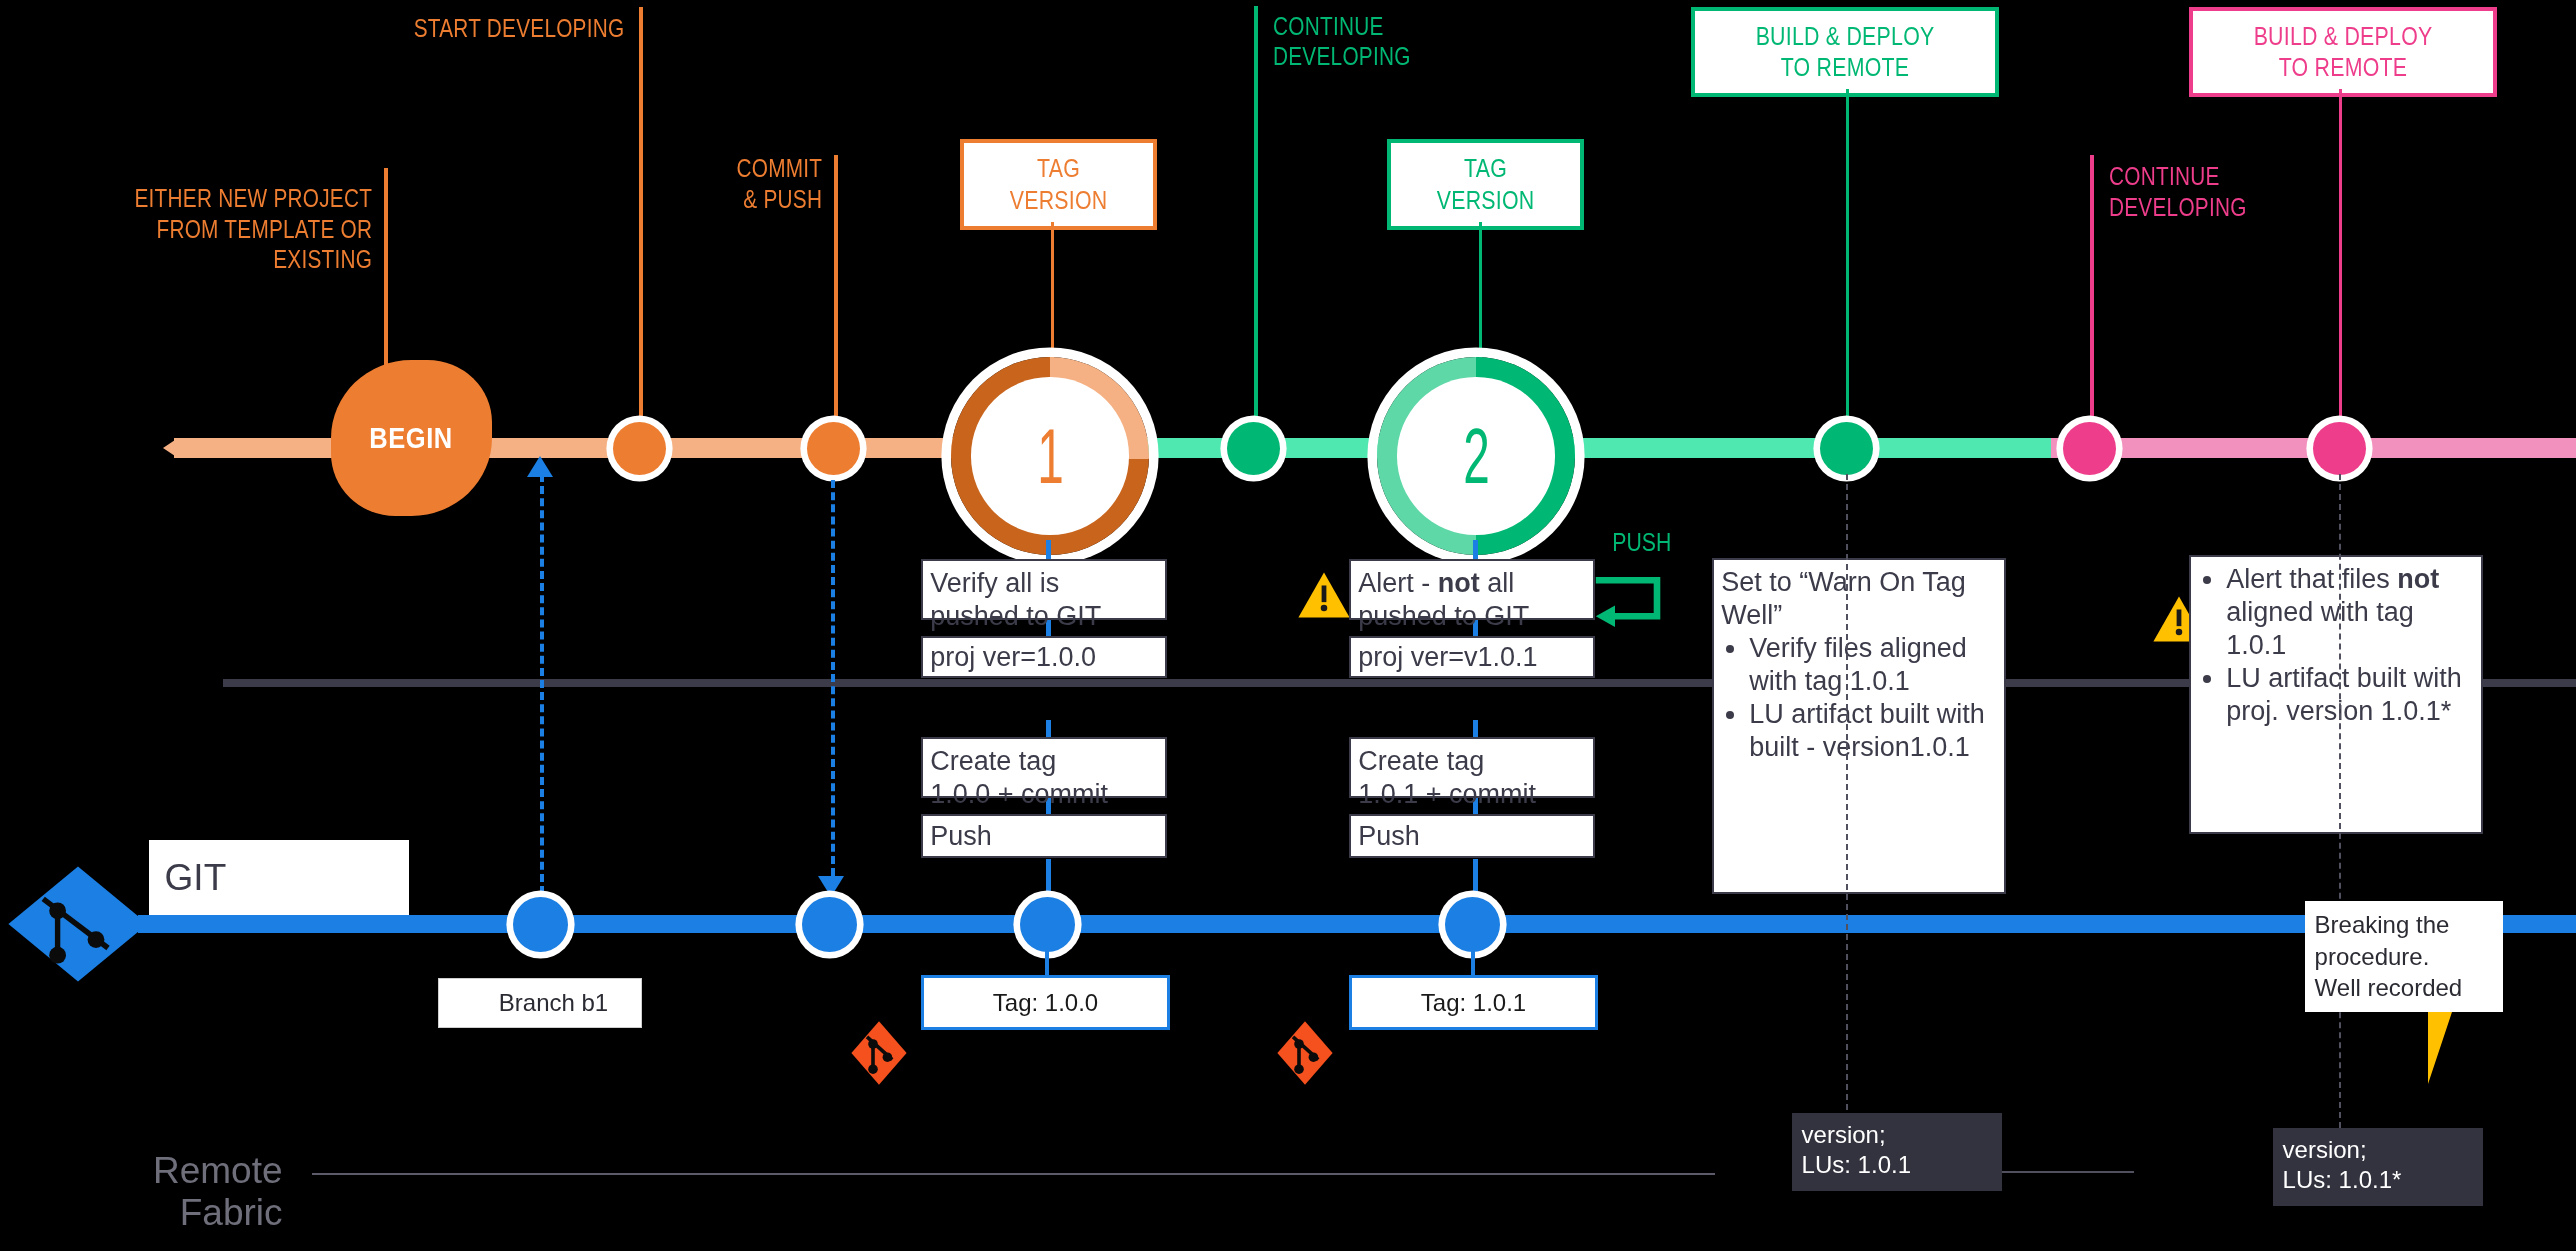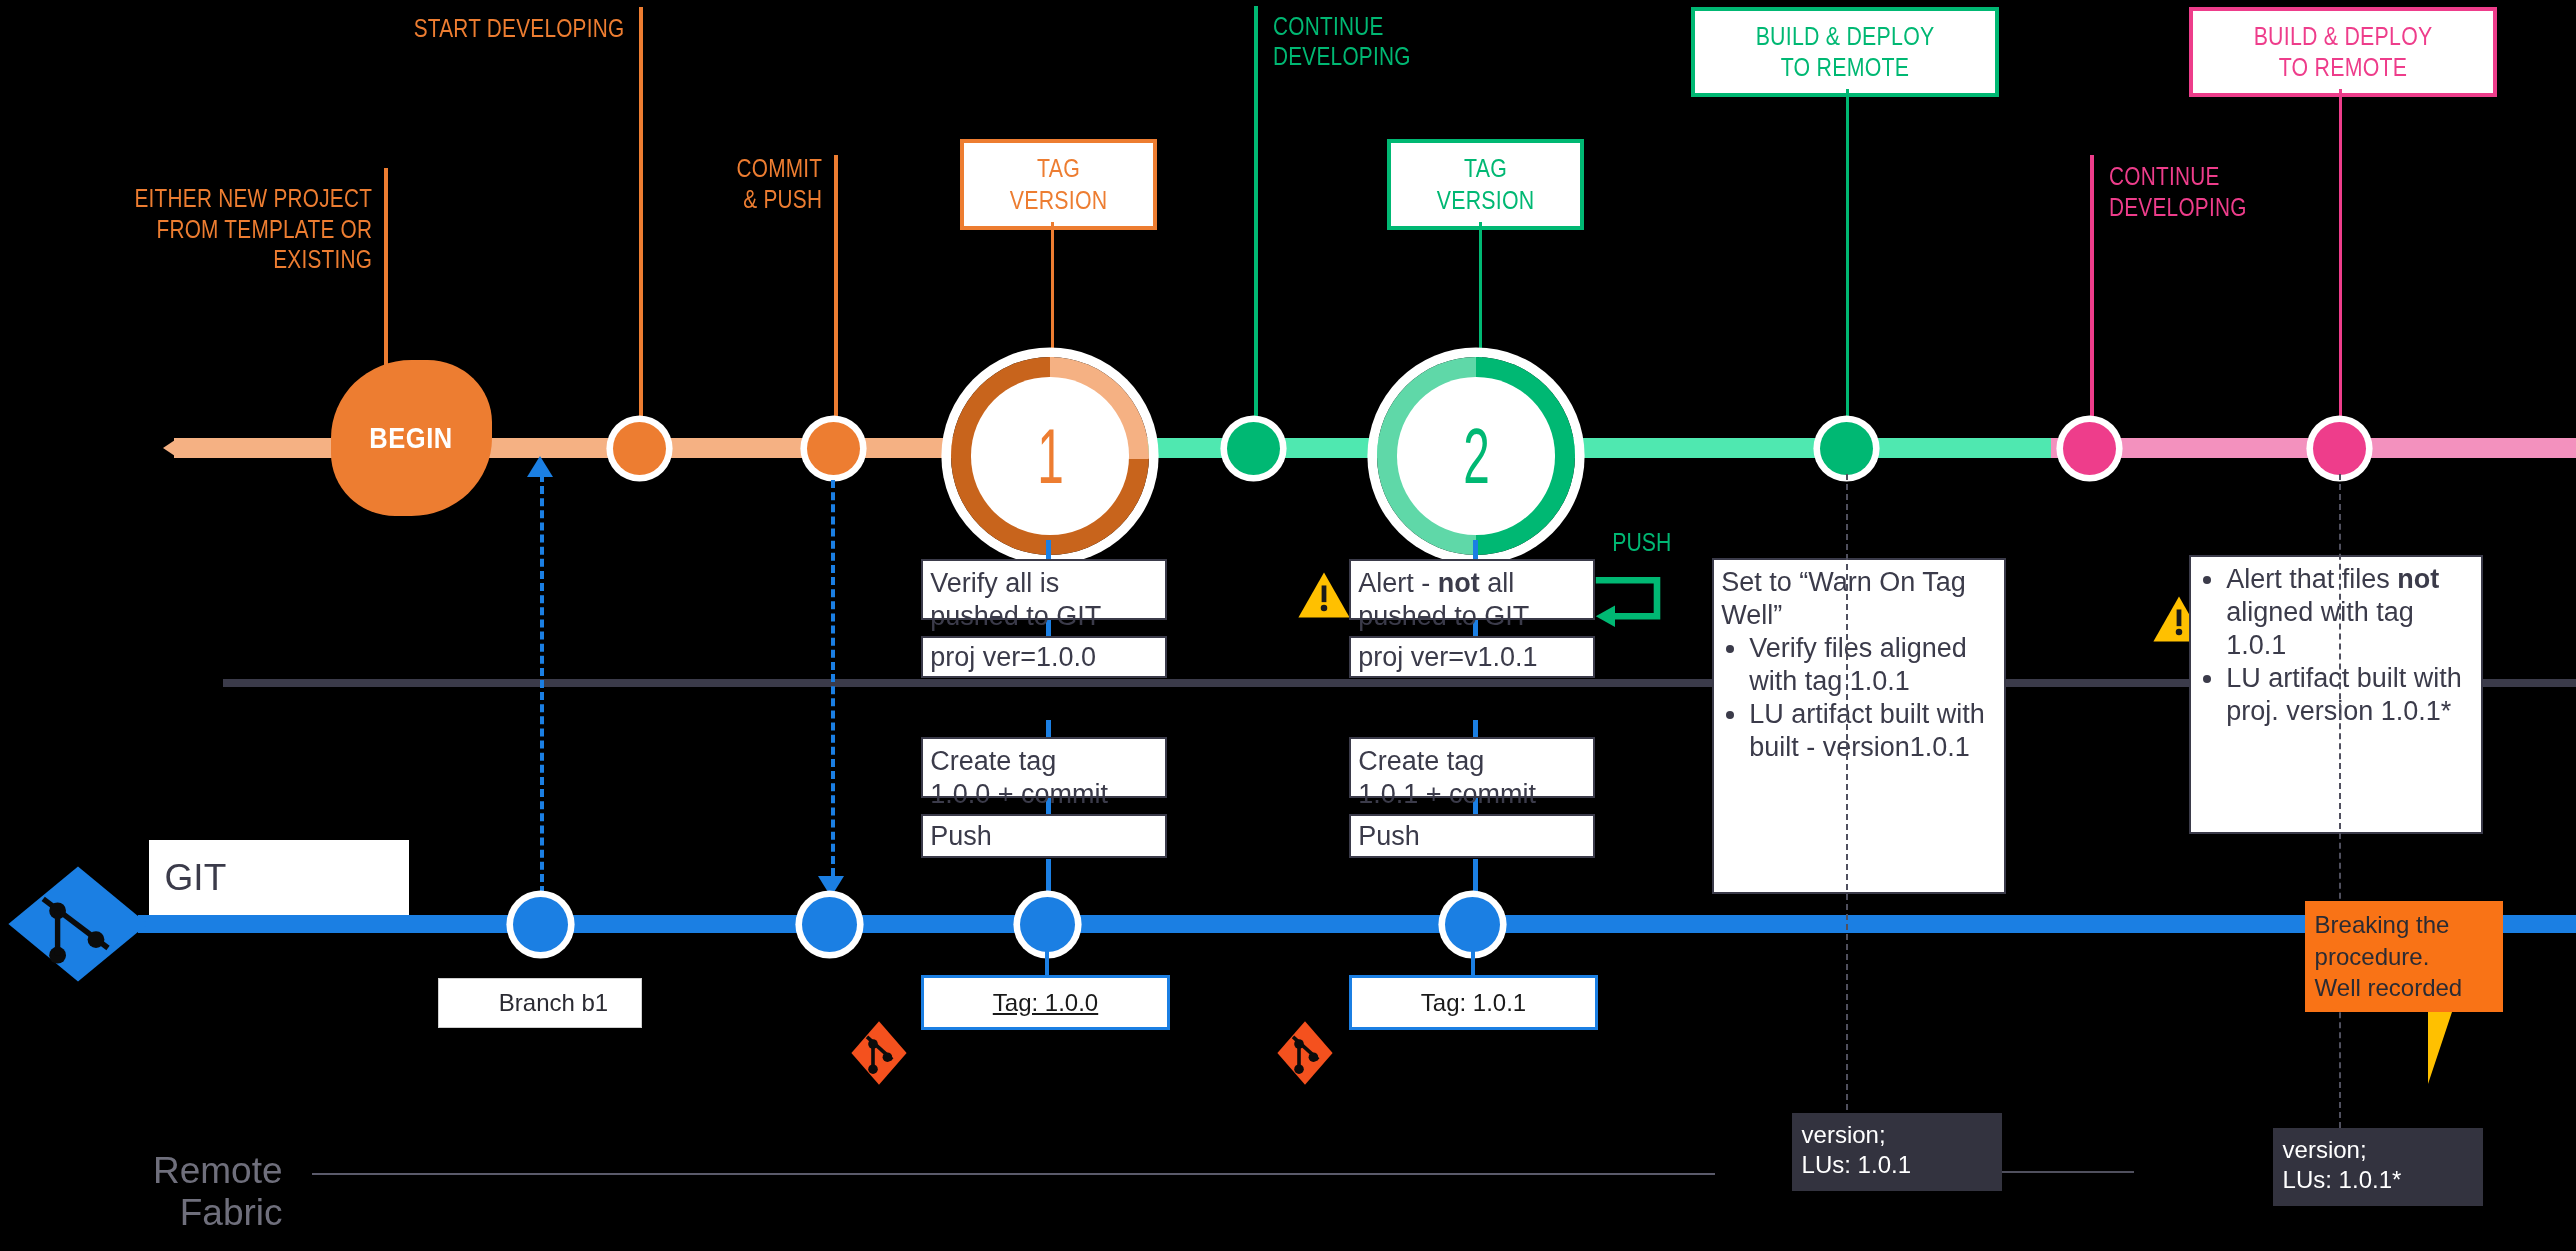--- a/index.html
+++ b/index.html
@@ -52,21 +52,21 @@
   .darkbox{position:absolute;background:#33333F;color:#fff;font-size:24px;
           line-height:1.25;padding:7.2px 9.6px;box-sizing:border-box;}
 
   .rowlabel{position:absolute;background:#fff;border:3px solid #3B3B4A;
           color:#3B3B4A;display:flex;align-items:center;padding-left:15.6px;
           box-sizing:border-box;font-size:37px;}
 
   .dashv{position:absolute;width:0;border-left:4.2px dashed #1B7FE3;}
   .dashgray{position:absolute;width:0;border-left:2.4px dashed #50505E;}
 
-  .callout{position:absolute;background:#f97316;color:#2b2b33;font-size:24px;
+  .callout{position:absolute;background:#ffffff;color:#2b2b33;font-size:24px;
           line-height:1.3;padding:8.4px 9.6px;box-sizing:border-box;}
   .callout .tail{position:absolute;left:62%;top:100%;width:0;height:0;
           border-left:24px solid #FFC000;border-bottom:72px solid transparent;}
 
   .faint{position:absolute;color:#6F6F7C;font-size:37px;line-height:1.15;text-align:right;}
   .hline{position:absolute;height:2.4px;background:#5B5B6B;}
 </style>
 </head>
 <body>
 
@@ -266,21 +266,21 @@
   <div class="node" style="left:802px;top:897px;width:55px;height:55px;background:#1B7FE3;"></div>
   <div class="node" style="left:1020px;top:897px;width:55px;height:55px;background:#1B7FE3;"></div>
   <div class="node" style="left:1445px;top:897px;width:55px;height:55px;background:#1B7FE3;"></div>
 
   <div class="abs" style="left:1045px;top:948px;width:3.6px;height:30px;background:#1B7FE3;"></div>
   <div class="abs" style="left:1471px;top:948px;width:3.6px;height:30px;background:#1B7FE3;"></div>
 
   <div class="plainbox" style="left:438px;top:978px;width:204px;height:50px;">
     <span>Branch b1</span>
   </div>
-  <div class="tagbox" style="left:921px;top:975px;width:249px;height:55px;text-decoration:underline;">
+  <div class="tagbox" style="left:921px;top:975px;width:249px;height:55px;">
     <span>Tag: 1.0.0</span>
   </div>
   <div class="tagbox" style="left:1349px;top:975px;width:249px;height:55px;">
     <span>Tag: 1.0.1</span>
   </div>
 
   <svg class="abs" style="left:849px;top:1020px;" width="60" height="66" viewBox="0 0 100 110">
     <path d="M50 2 L96 55 L50 108 L4 55 Z" fill="#F4511E"></path>
     <path d="M30 28 L72 66" stroke="#0b0b0b" stroke-width="6" fill="none"></path>
     <circle cx="40" cy="40" r="8" fill="#0b0b0b"></circle>

